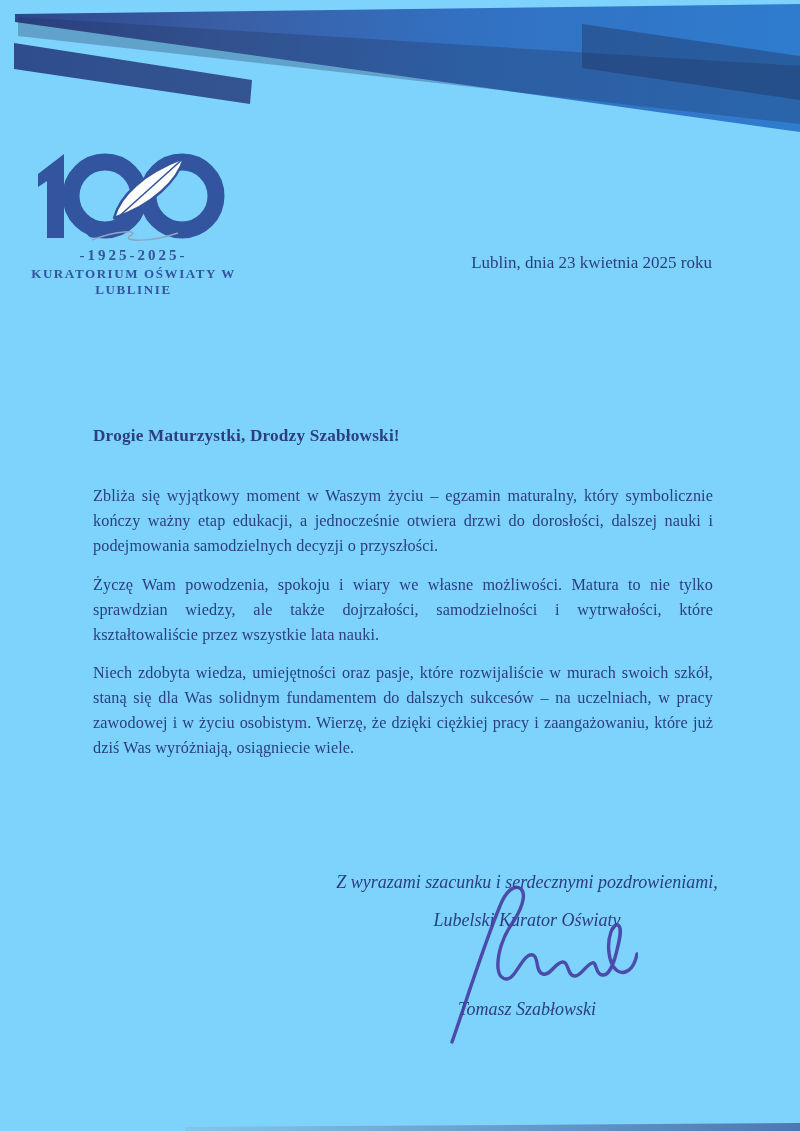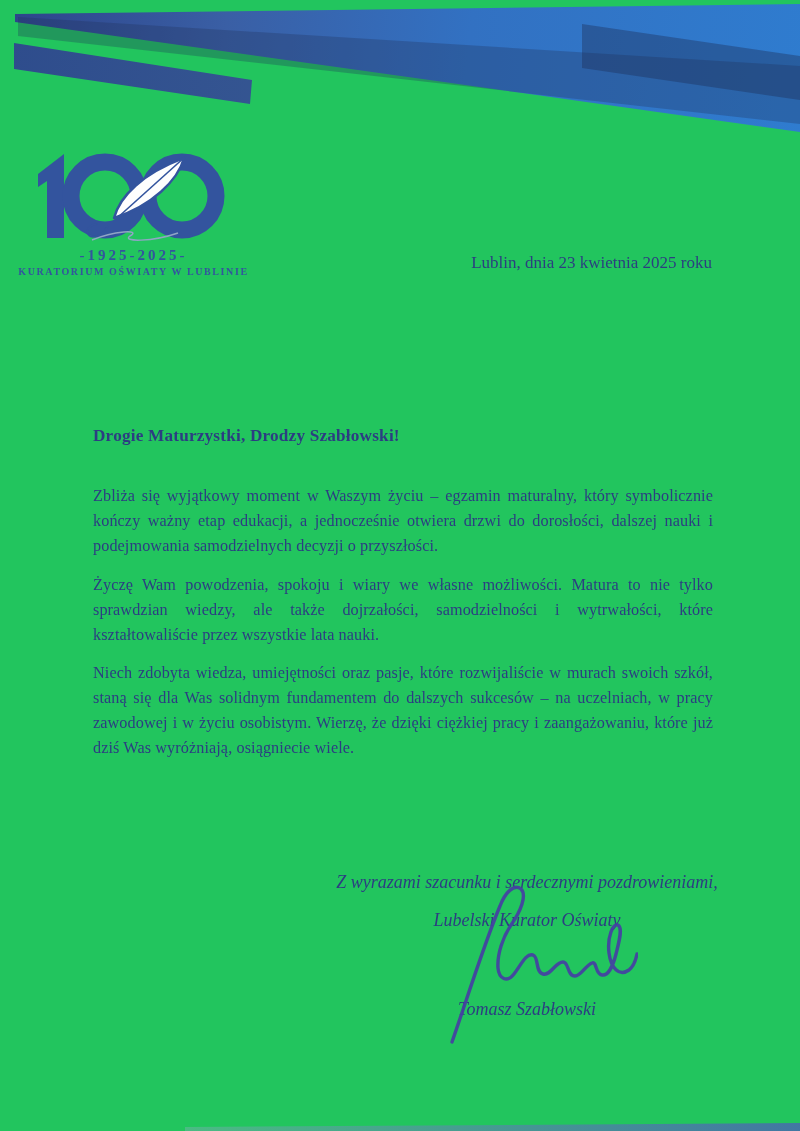--- a/index.html
+++ b/index.html
@@ -1,20 +1,20 @@
 <!DOCTYPE html>
 <html lang="pl"><head>
 <meta charset="utf-8">
 <style>
   html,body{margin:0;padding:0;background:#e8e8e8;}
   .page{
     position:relative;
     width:800px;height:1131px;
     margin:0 auto;
-    background:#22c55e;
+    background:#7dd3fc;
     overflow:hidden;
     font-family:"Liberation Serif", serif;
     color:#2c3d82;
   }
   
   .banner{position:absolute;top:0;left:0;width:800px;height:155px;}
   .banner .shape{position:absolute;inset:0;}
   .band-main{
     clip-path:polygon(15px 14px, 800px 4px, 800px 132px, 15px 22px);
     background:linear-gradient(96deg,#2c4389 0%,#3a5fa5 28%,#3271c2 58%,#2f7ccf 100%);
@@ -39,21 +39,21 @@
   }
   
   .logo-svg{position:absolute;left:26px;top:144px;width:215px;height:102px;}
   .logo-years{
     position:absolute;left:26px;top:247px;width:215px;
     text-align:center;font-size:15px;font-weight:700;letter-spacing:3px;
     color:#33549e;
   }
   .logo-institution{
     position:absolute;left:8px;top:266px;width:251px;
-    text-align:center;font-size:10px;font-weight:700;letter-spacing:1.6px;
+    text-align:center;font-size:13px;font-weight:700;letter-spacing:1.6px;
     color:#33549e;
   }
   .dateline{
     position:absolute;top:253px;right:88px;
     font-size:17px;color:#2c3e80;
   }
   
   .salutation{
     position:absolute;left:93px;top:426px;
     font-size:17.2px;font-weight:700;letter-spacing:.2px;

